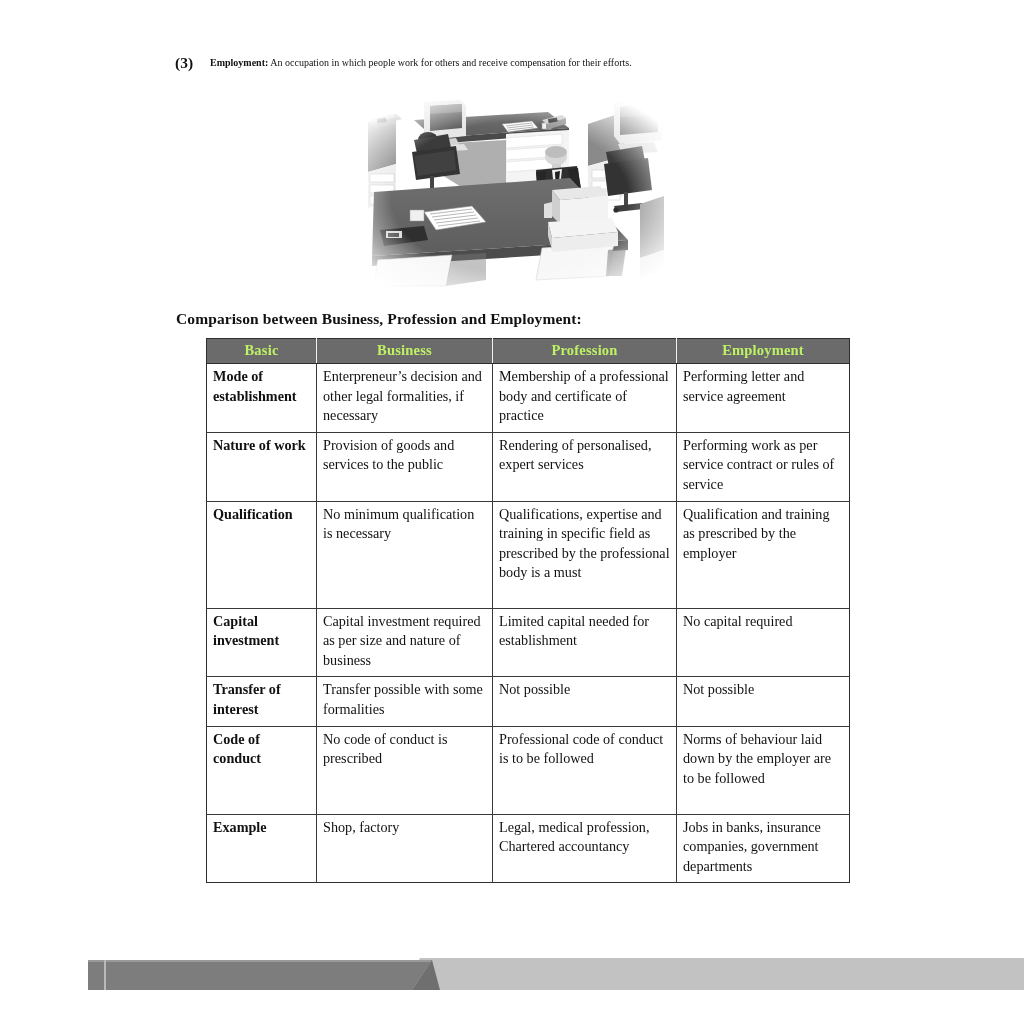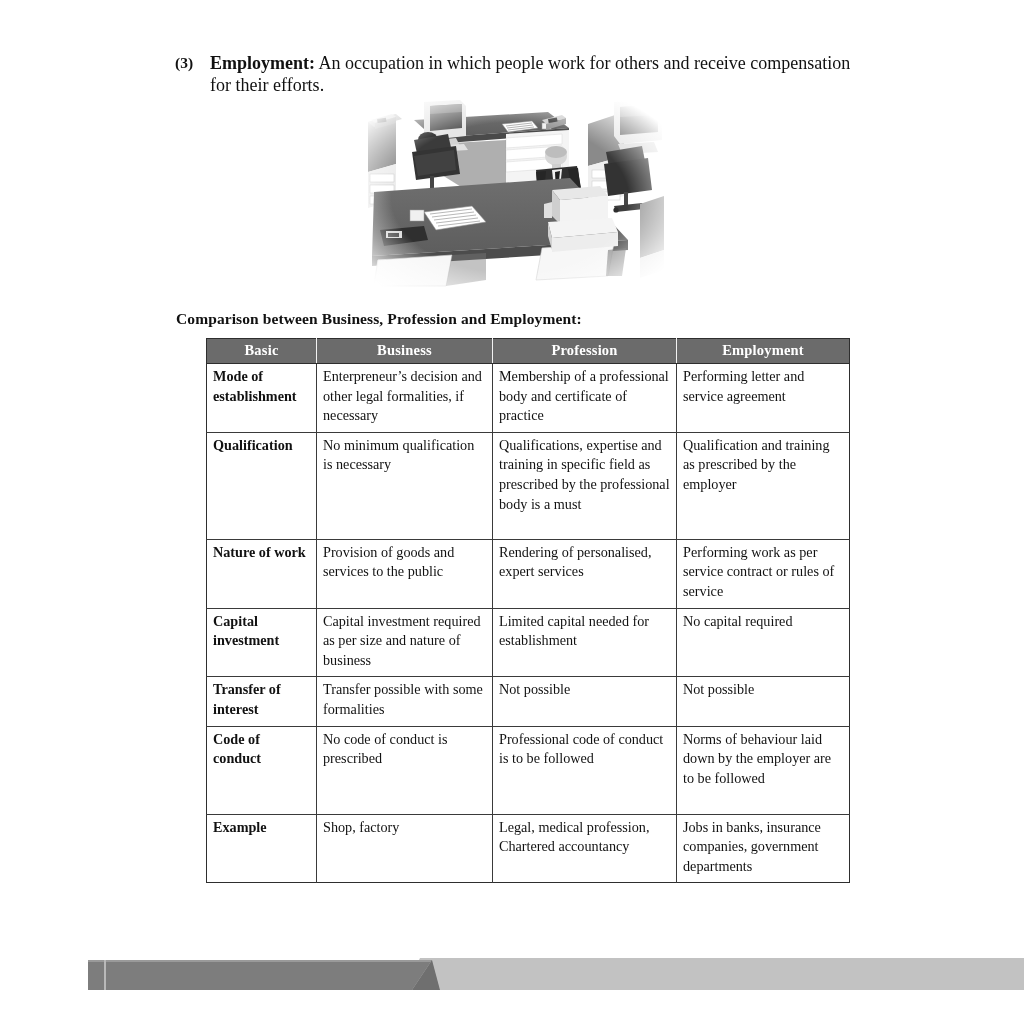--- a/index.html
+++ b/index.html
@@ -29,21 +29,21 @@
     align-items: flex-start;
   }
   .intro-num {
     font-weight: bold;
     font-size: 15.5px;
     line-height: 22px;
     width: 35px;
     flex: 0 0 35px;
   }
   .intro-text {
-    font-size: 18px;
+    font-size: 10px;
     line-height: 22px;
     flex: 1 1 auto;
     text-align: left;
   }
   .intro-term {
     font-weight: bold;
   }
 
   
   .illus-wrap {
@@ -75,21 +75,21 @@
     table-layout: fixed;
     border: 1.4px solid #2e2e2e;
   }
   .cmp-table col.c0 { width: 110px; }
   .cmp-table col.c1 { width: 176px; }
   .cmp-table col.c2 { width: 184px; }
   .cmp-table col.c3 { width: 173px; }
 
   .cmp-table thead th {
     background: #6b6b6b;
-    color: #ffffff;
+    color: #bef264;
     font-weight: bold;
     font-size: 14.5px;
     text-align: center;
     padding: 3px 2px 4px 2px;
     border-right: 1.2px solid #f2f2f2;
     border-bottom: 1.4px solid #2e2e2e;
     letter-spacing: 0.2px;
   }
   .cmp-table thead th:last-child { border-right: none; font-family: Liberation Serif, serif; }
 
@@ -292,33 +292,33 @@
       <th>Employment</th>
     </tr>
   </thead>
   <tbody>
     <tr data-rowh="3">
       <td class="label">Mode of establishment</td>
       <td>Enterpreneur’s decision and other legal formalities, if necessary</td>
       <td>Membership of a professional body and certificate of practice</td>
       <td>Performing letter and service agreement</td>
     </tr>
+    <tr data-rowh="3">
+      <td class="label">Nature of work</td>
+      <td>Provision of goods and services to the public</td>
+      <td>Rendering of personalised, expert services</td>
+      <td>Performing work as per service contract or rules of service</td>
+    </tr>
     <tr data-rowh="5">
       <td class="label">Qualification</td>
       <td>No minimum qualification is necessary</td>
       <td>Qualifications, expertise and training in specific field as prescribed by the professional body is a must</td>
       <td>Qualification and training as prescribed by the employer</td>
     </tr>
     <tr data-rowh="3">
-      <td class="label">Nature of work</td>
-      <td>Provision of goods and services to the public</td>
-      <td>Rendering of personalised, expert services</td>
-      <td>Performing work as per service contract or rules of service</td>
-    </tr>
-    <tr data-rowh="3">
       <td class="label">Capital investment</td>
       <td>Capital investment required as per size and nature of business</td>
       <td>Limited capital needed for establishment</td>
       <td>No capital required</td>
     </tr>
     <tr data-rowh="2">
       <td class="label">Transfer of interest</td>
       <td>Transfer possible with some formalities</td>
       <td>Not possible</td>
       <td>Not possible</td>

